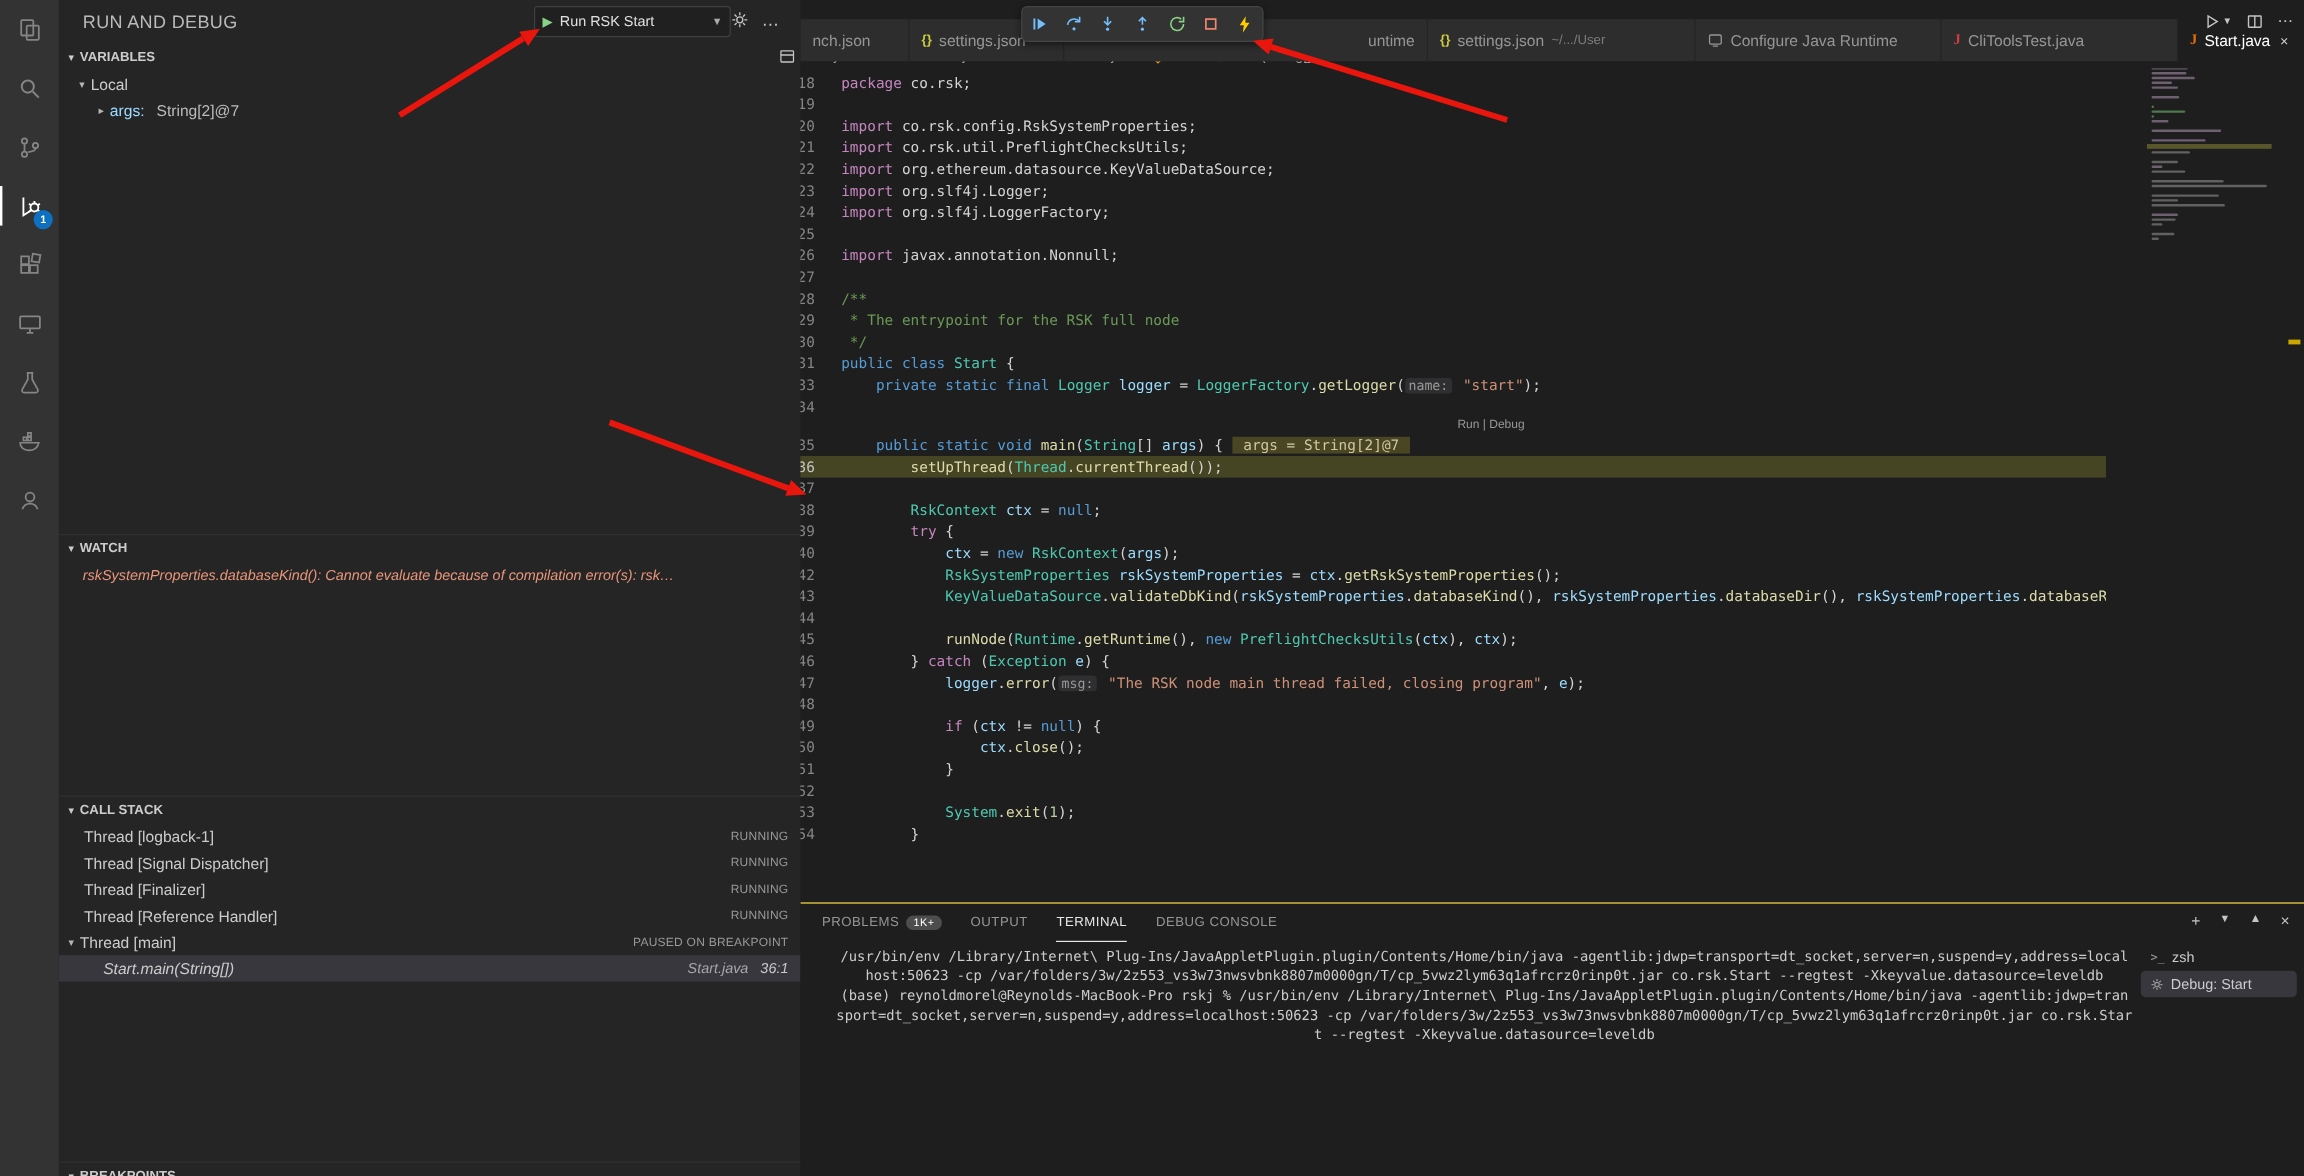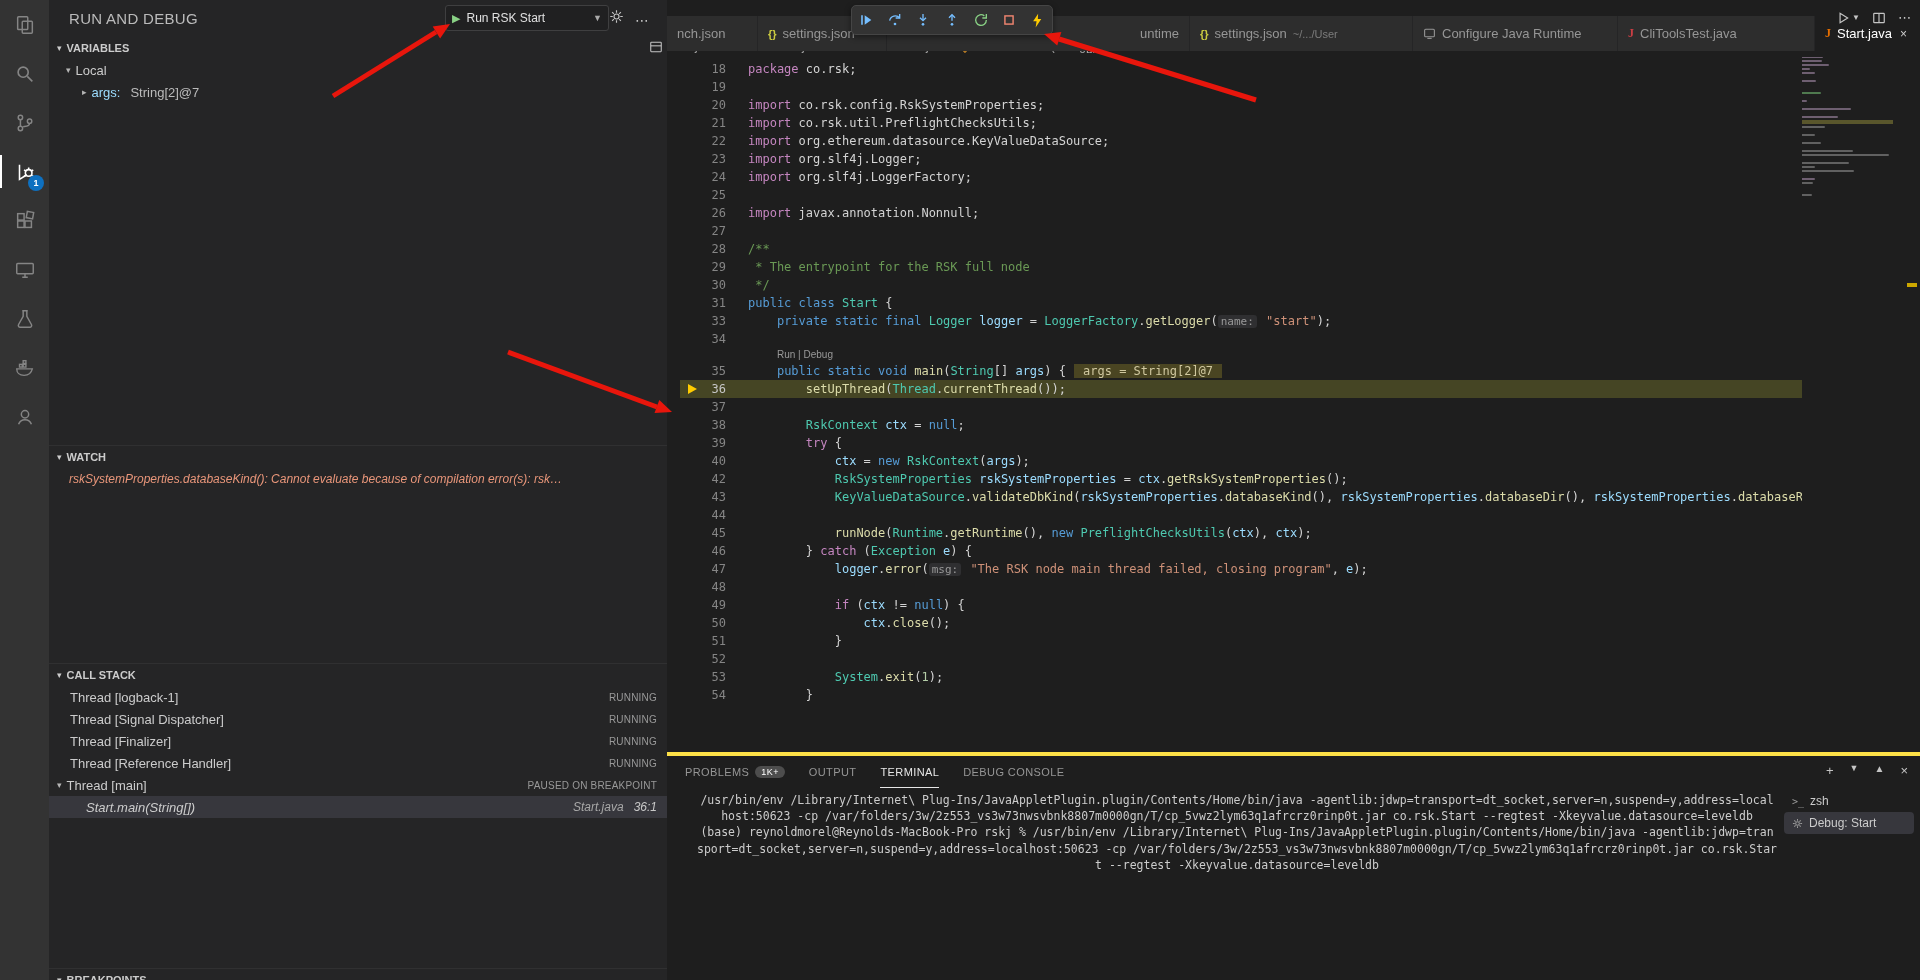--- a/index.html
+++ b/index.html
@@ -55,21 +55,21 @@
                  display:flex;align-items:center;justify-content:space-around;z-index:10;box-shadow:0 2px 6px rgba(0,0,0,.45);}
   .dt-btn{width:24px;height:24px;display:flex;align-items:center;justify-content:center;cursor:pointer;}
   .breadcrumbs{left:667px;top:35px;right:0;height:22px;background:#1e1e1e;display:flex;align-items:center;
                padding-left:12px;gap:4px;font-size:12px;color:#a9a9a9;white-space:nowrap;z-index:2;}
   .bc-sep{color:#6e6e6e;font-size:11px;}
   .bc-java{color:#e76f00;font-weight:700;font-size:11px;font-family:"Liberation Serif",serif;}
   .bc-class{width:8px;height:8px;border:1.5px solid #ee9d28;transform:rotate(45deg);display:inline-block;}
   .bc-method{width:8px;height:8px;border:1.5px solid #b180d7;border-radius:50%;display:inline-block;}
 
   
-  .code-area{left:680px;top:57px;width:1122px;height:695px;overflow:hidden;background:#1e1e1e;padding-top:3px;z-index:1;}
+  .code-area{left:633px;top:57px;width:1122px;height:695px;overflow:hidden;background:#1e1e1e;padding-top:3px;z-index:1;text-align:center;}
   .code-line{display:flex;height:18px;line-height:18px;}
   .code-line.current{background:rgba(210,210,60,.22);}
   .gutter{flex:none;width:68px;display:flex;justify-content:flex-end;align-items:center;padding-right:22px;
           box-sizing:border-box;color:#858585;font:12px/18px "DejaVu Sans Mono",monospace;position:relative;cursor:pointer;}
   .current .gutter{color:#c6c6c6;}
   .exec-arrow{position:absolute;left:8px;top:4px;width:0;height:0;border-left:9px solid #ffcc00;
               border-top:5px solid transparent;border-bottom:5px solid transparent;}
   .code-line pre{margin:0;font:12px/18px "DejaVu Sans Mono",monospace;white-space:pre;}
   .codelens{height:14px;line-height:14px;padding-left:97px;font-size:10px;color:#999999;cursor:pointer;}
   .tk-k{color:#569cd6}.tk-c{color:#c586c0}.tk-t{color:#4ec9b0}.tk-f{color:#dcdcaa}.tk-v{color:#9cdcfe}
@@ -78,21 +78,21 @@
   .tk-d{color:#d0c8a0;background:#4a4522;margin-left:8px;padding:0 9px;}
 
   
   .minimap{left:1789px;top:40px;width:110px;height:680px;background:#1e1e1e;padding-top:6px;overflow:hidden;cursor:pointer;}
   .mm-line{height:2px;margin:2px 0 0 4px;background:#616161;border-radius:1px;}
   .mm-current{height:4px;width:104px;background:rgba(230,220,80,.3);margin-top:2px;}
   .overview-ruler{right:0;top:35px;width:16px;bottom:228px;background:#1e1e1e;}
   .ov-mark{position:absolute;right:3px;top:248px;width:10px;height:4px;background:#cca700;}
 
   
-  .panel{left:667px;top:752px;right:0;bottom:0;background:#1e1e1e;border-top:4px solid #fde047;z-index:2;}
+  .panel{left:667px;top:752px;right:0;bottom:0;background:#1e1e1e;border-top:1px solid #fde047;z-index:2;}
   .panel-tabs{height:32px;display:flex;align-items:center;gap:24px;padding-left:18px;}
   .panel-tab{font-size:11px;letter-spacing:.4px;color:#969696;height:32px;display:flex;align-items:center;gap:6px;
              cursor:pointer;border-bottom:1px solid transparent;box-sizing:border-box;}
   .panel-tab.active{color:#e7e7e7;border-bottom:1px solid #e7e7e7;}
   .badge{background:#4d4d4d;color:#ffffff;font-size:9px;padding:1px 6px;border-radius:8px;}
   .panel-icons{position:absolute;right:12px;top:7px;display:flex;gap:16px;color:#c5c5c5;font-size:13px;}
   .term-lines{position:absolute;left:19px;top:36px;width:1102px;overflow:hidden;}
   .term-lines div{font:11.5px/16.2px "DejaVu Sans Mono",monospace;color:#cccccc;white-space:pre;text-align:center;}
   .term-list{position:absolute;right:6px;top:34px;width:130px;}
   .term-item{height:22px;display:flex;align-items:center;gap:6px;padding-left:8px;font-size:12px;color:#cccccc;

